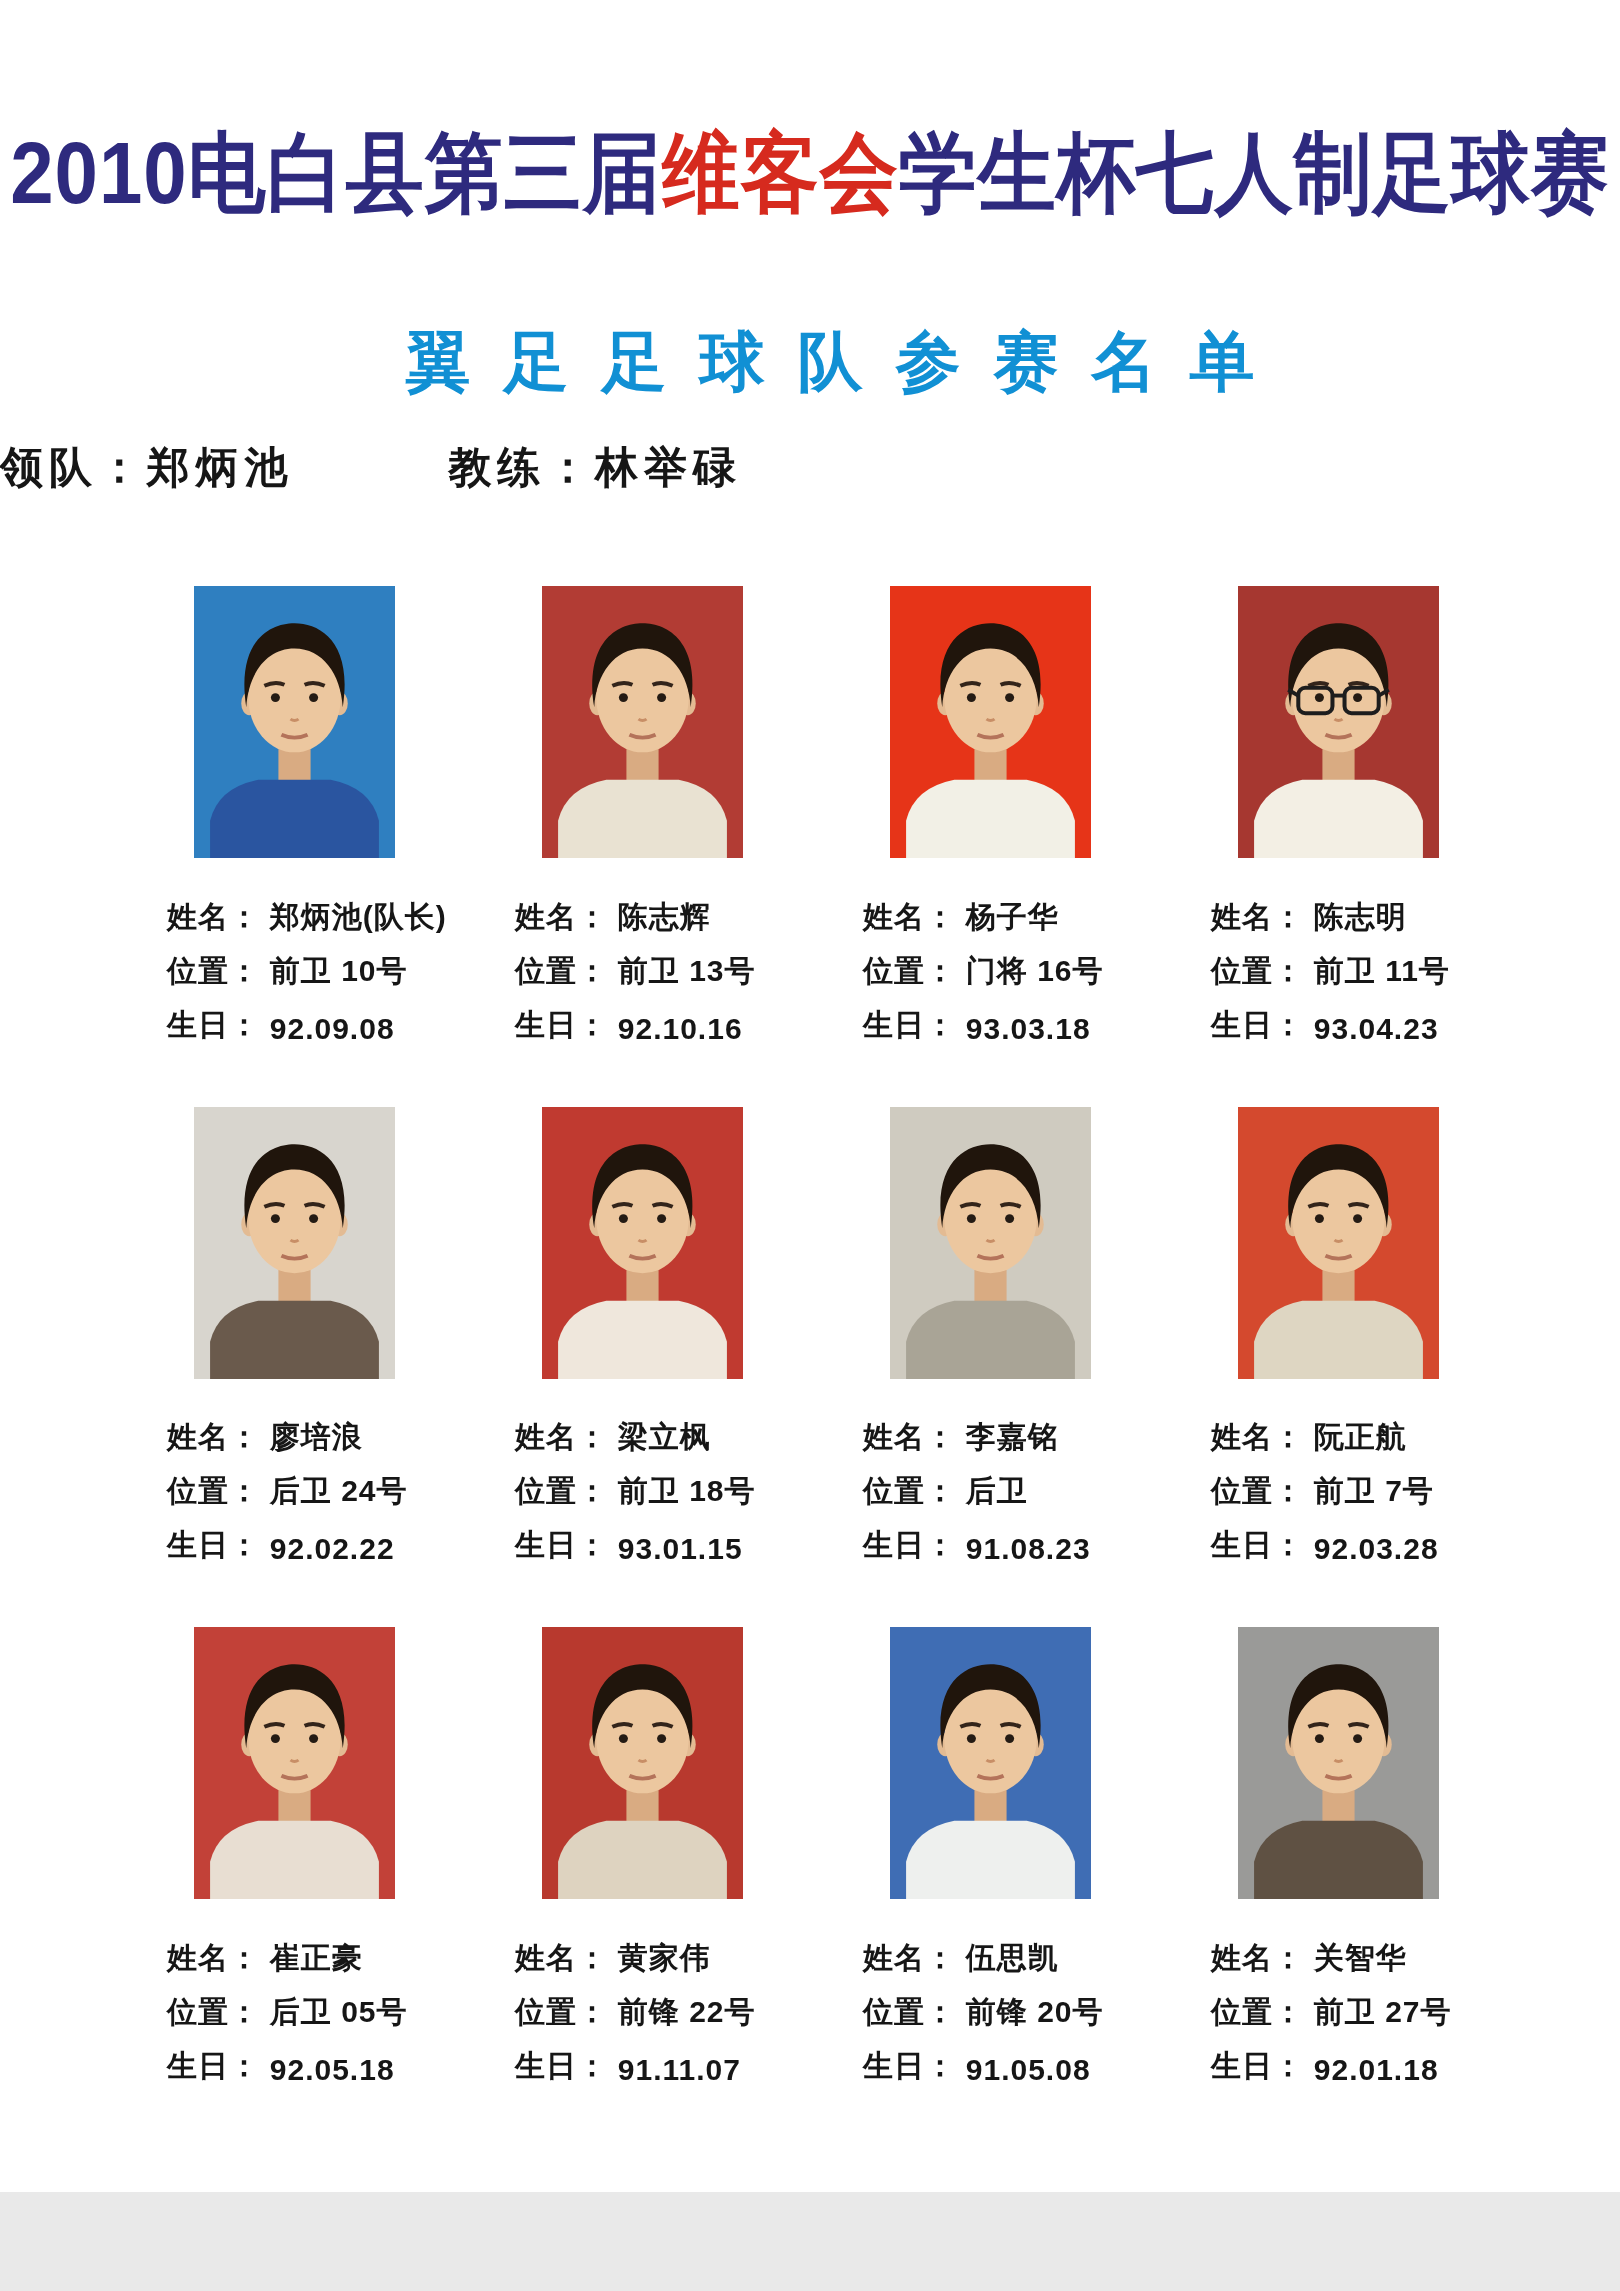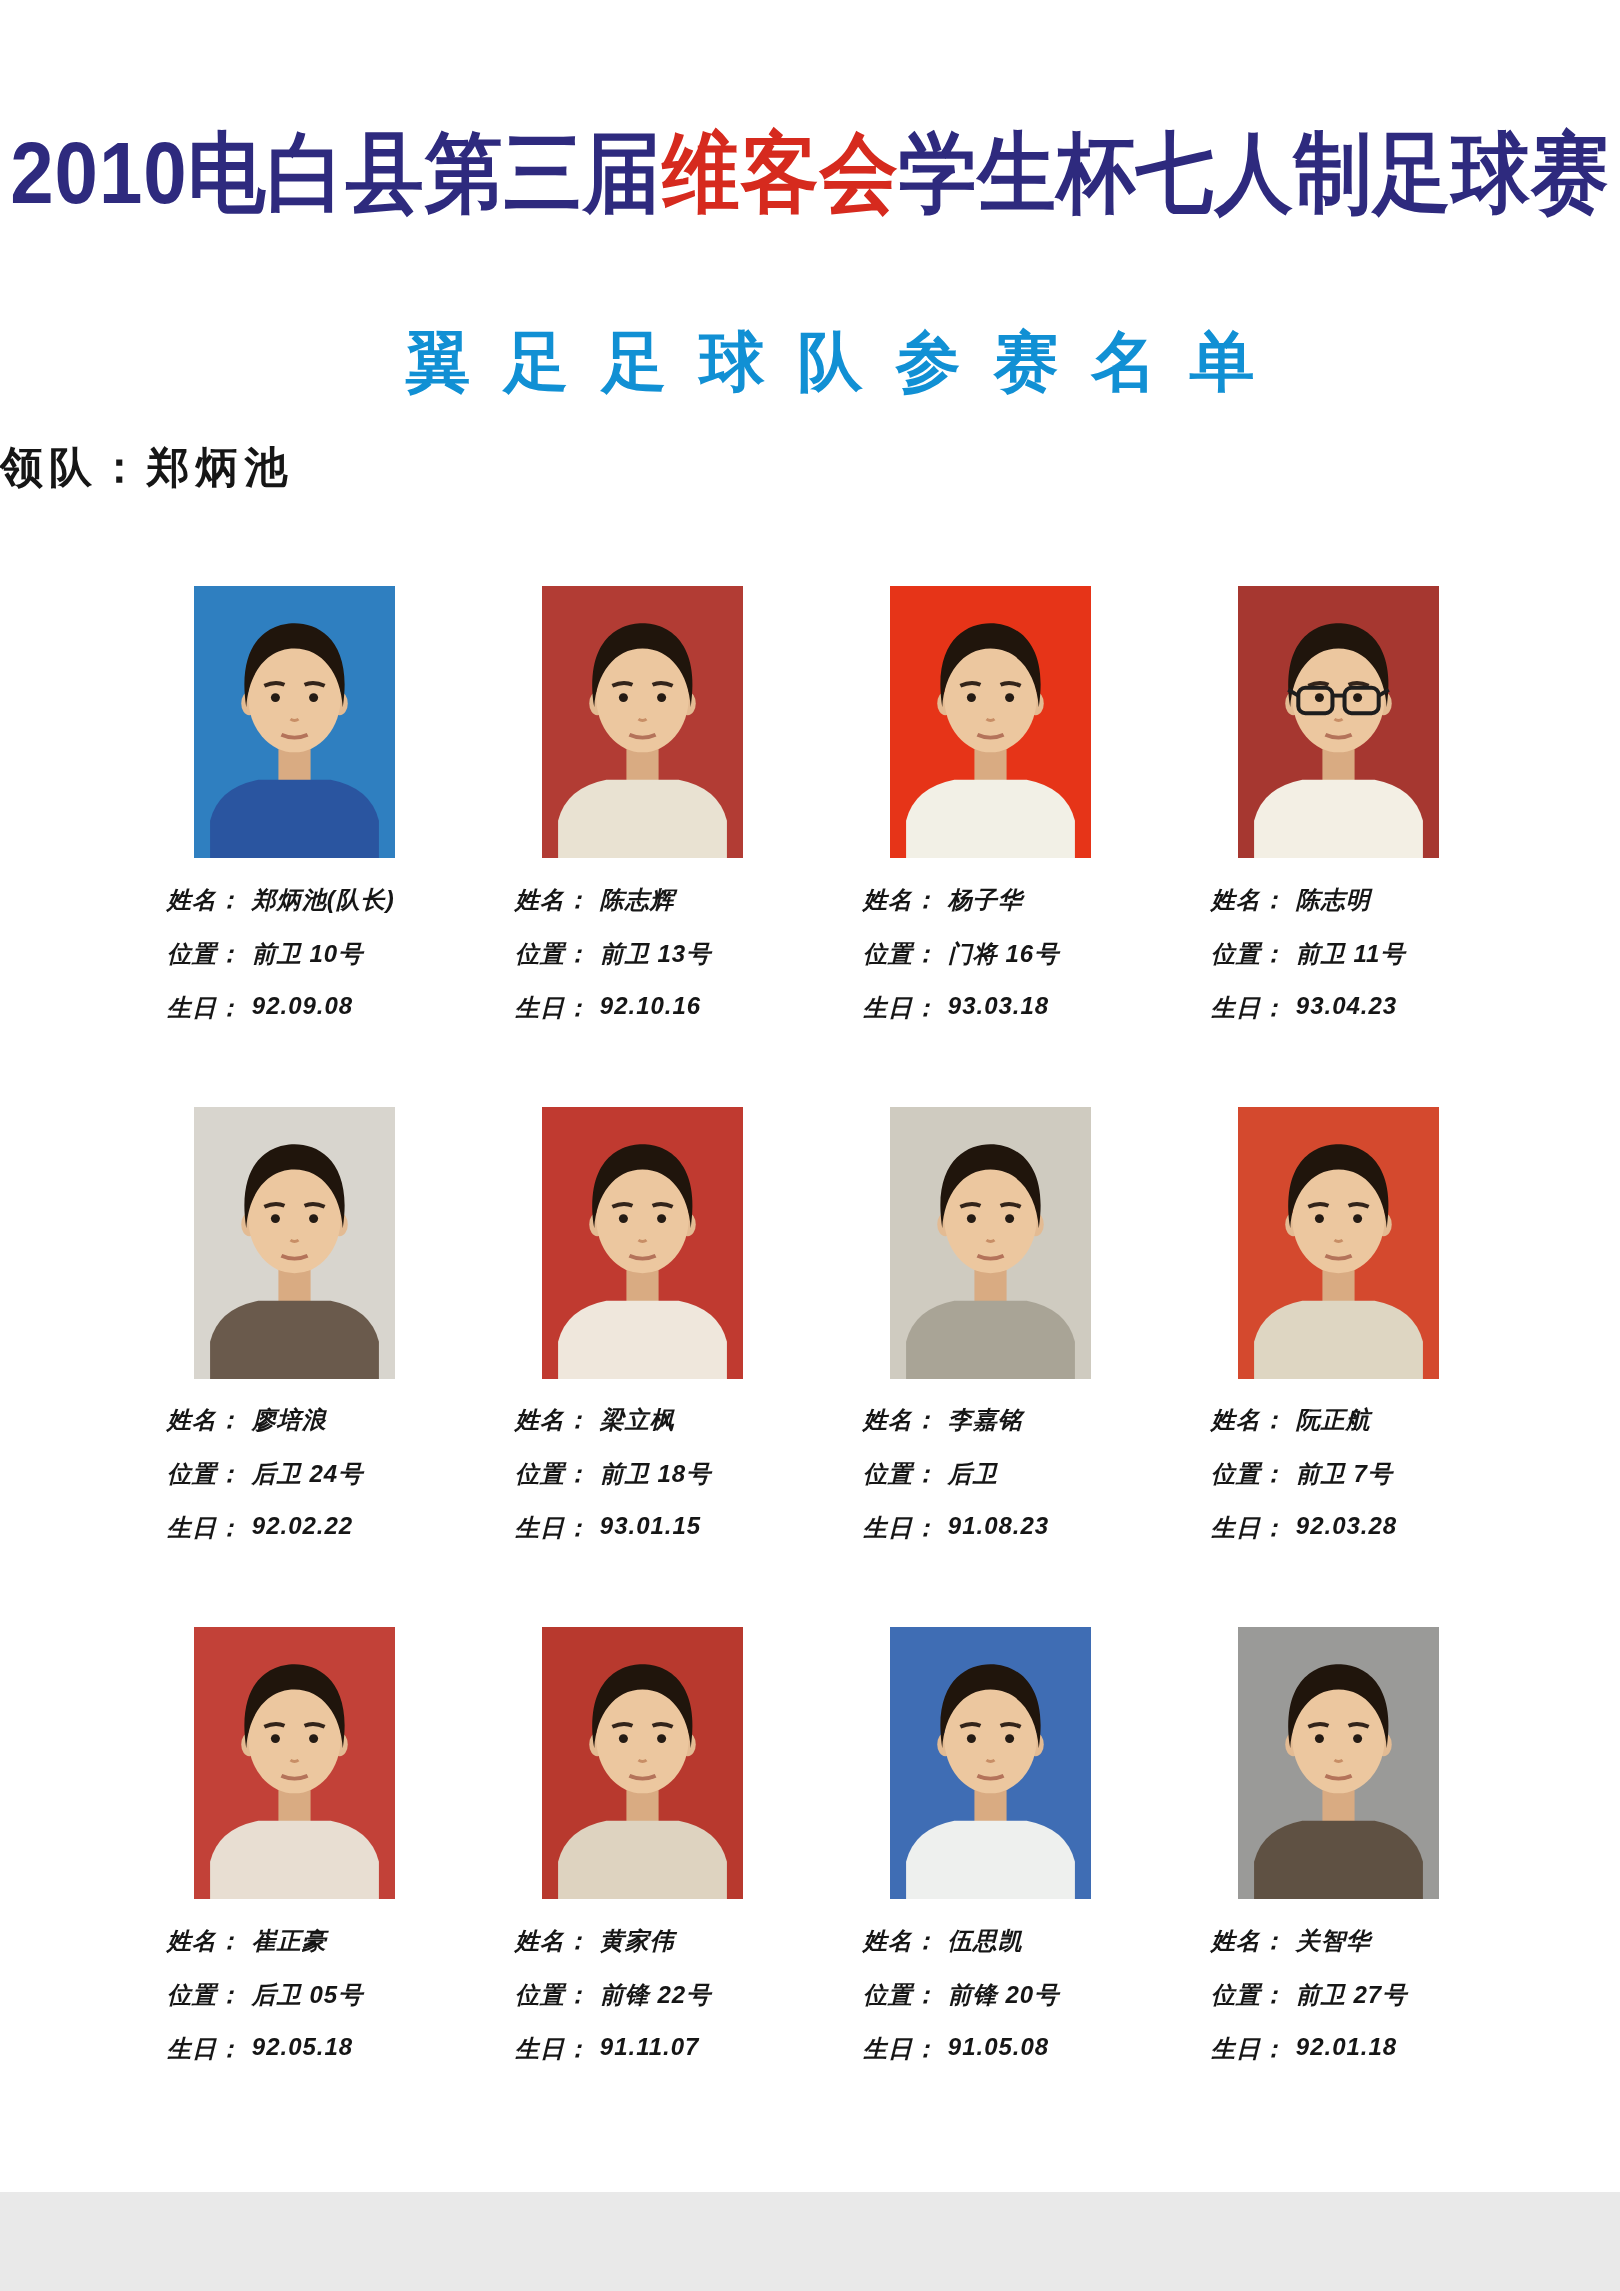--- a/index.html
+++ b/index.html
@@ -43,39 +43,39 @@
     row-gap:61px;
   }
   .card { width:348px; }
   .photo {
     width:201px; height:272px; margin-left:27.4px;
     overflow:hidden;
   }
   .photo svg { width:100%; height:100%; display:block; }
   .lines { margin-top:25.5px; }
   .line {
-    height:54px; display:flex; align-items:flex-start;
-    font-size:24px; font-weight:600; letter-spacing:1px;
+    height:54px; display:flex; align-items:flex-end;
+    font-size:30px; font-weight:600; letter-spacing:1px;
     color:var(--text-black,#161616);
     white-space:nowrap;
-    font-style:italic;
   }
   .line .lab { margin-right:9.8px; }
 </style>
 </head>
 <body>
 
 <div class="page">
 
   <h1 class="title"><span>2010电白县第三届</span><span class="hl">维客会</span><span>学生杯七人制足球赛</span></h1>
 
   <h2 class="subtitle">翼足足球队参赛名单</h2>
 
   <div class="officials">
     <span><span>领队：</span><span>郑炳池</span></span>
+    <span><span>教练：</span><span>林举碌</span></span>
   </div>
 
   <div class="grid" id="grid">
     <div class="card">
       <div class="photo">
           <svg viewBox="0 0 200 278" xmlns="http://www.w3.org/2000/svg" preserveAspectRatio="none">
             <rect width="200" height="278" fill="#2f7fc0"></rect>
             <rect x="84" y="158" width="32" height="48" fill="#d9ab82"></rect>
             <path d="M16,278 L16,240 Q24,206 64,198 L136,198 Q176,206 184,240 L184,278 Z" fill="#2a55a0"></path>
             <ellipse cx="55" cy="120" rx="8" ry="12" fill="#e3bb93"></ellipse>

